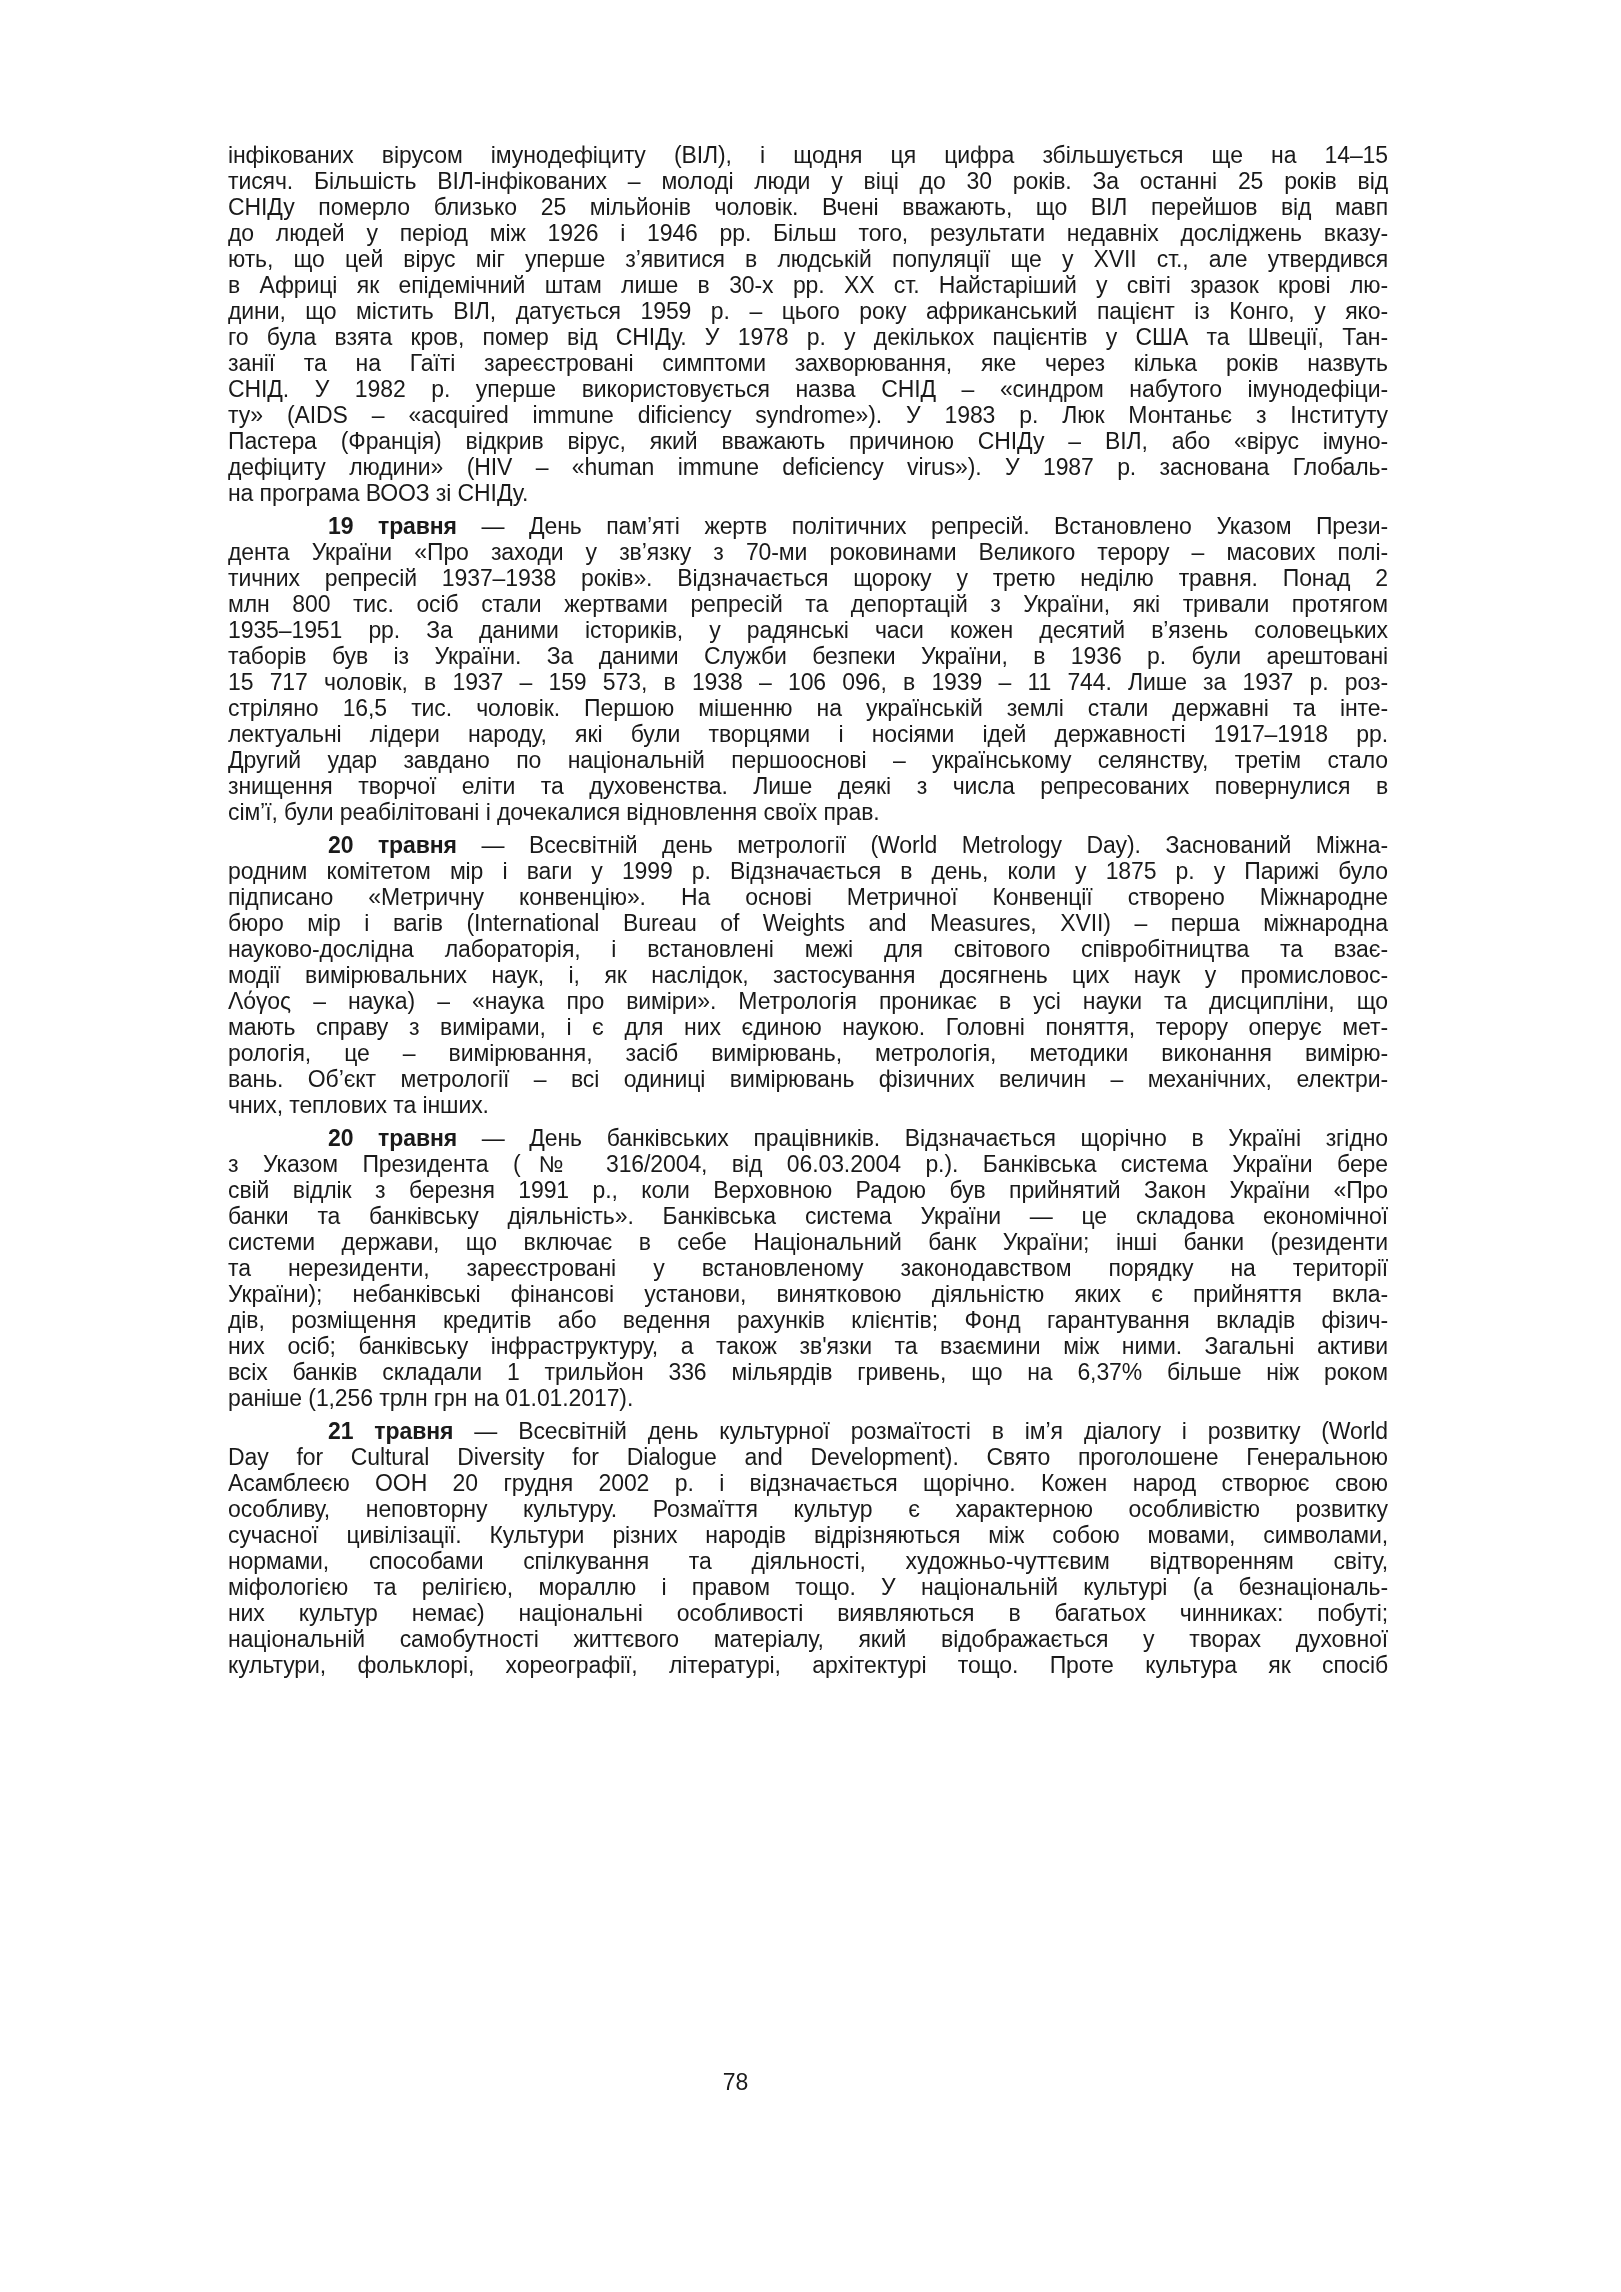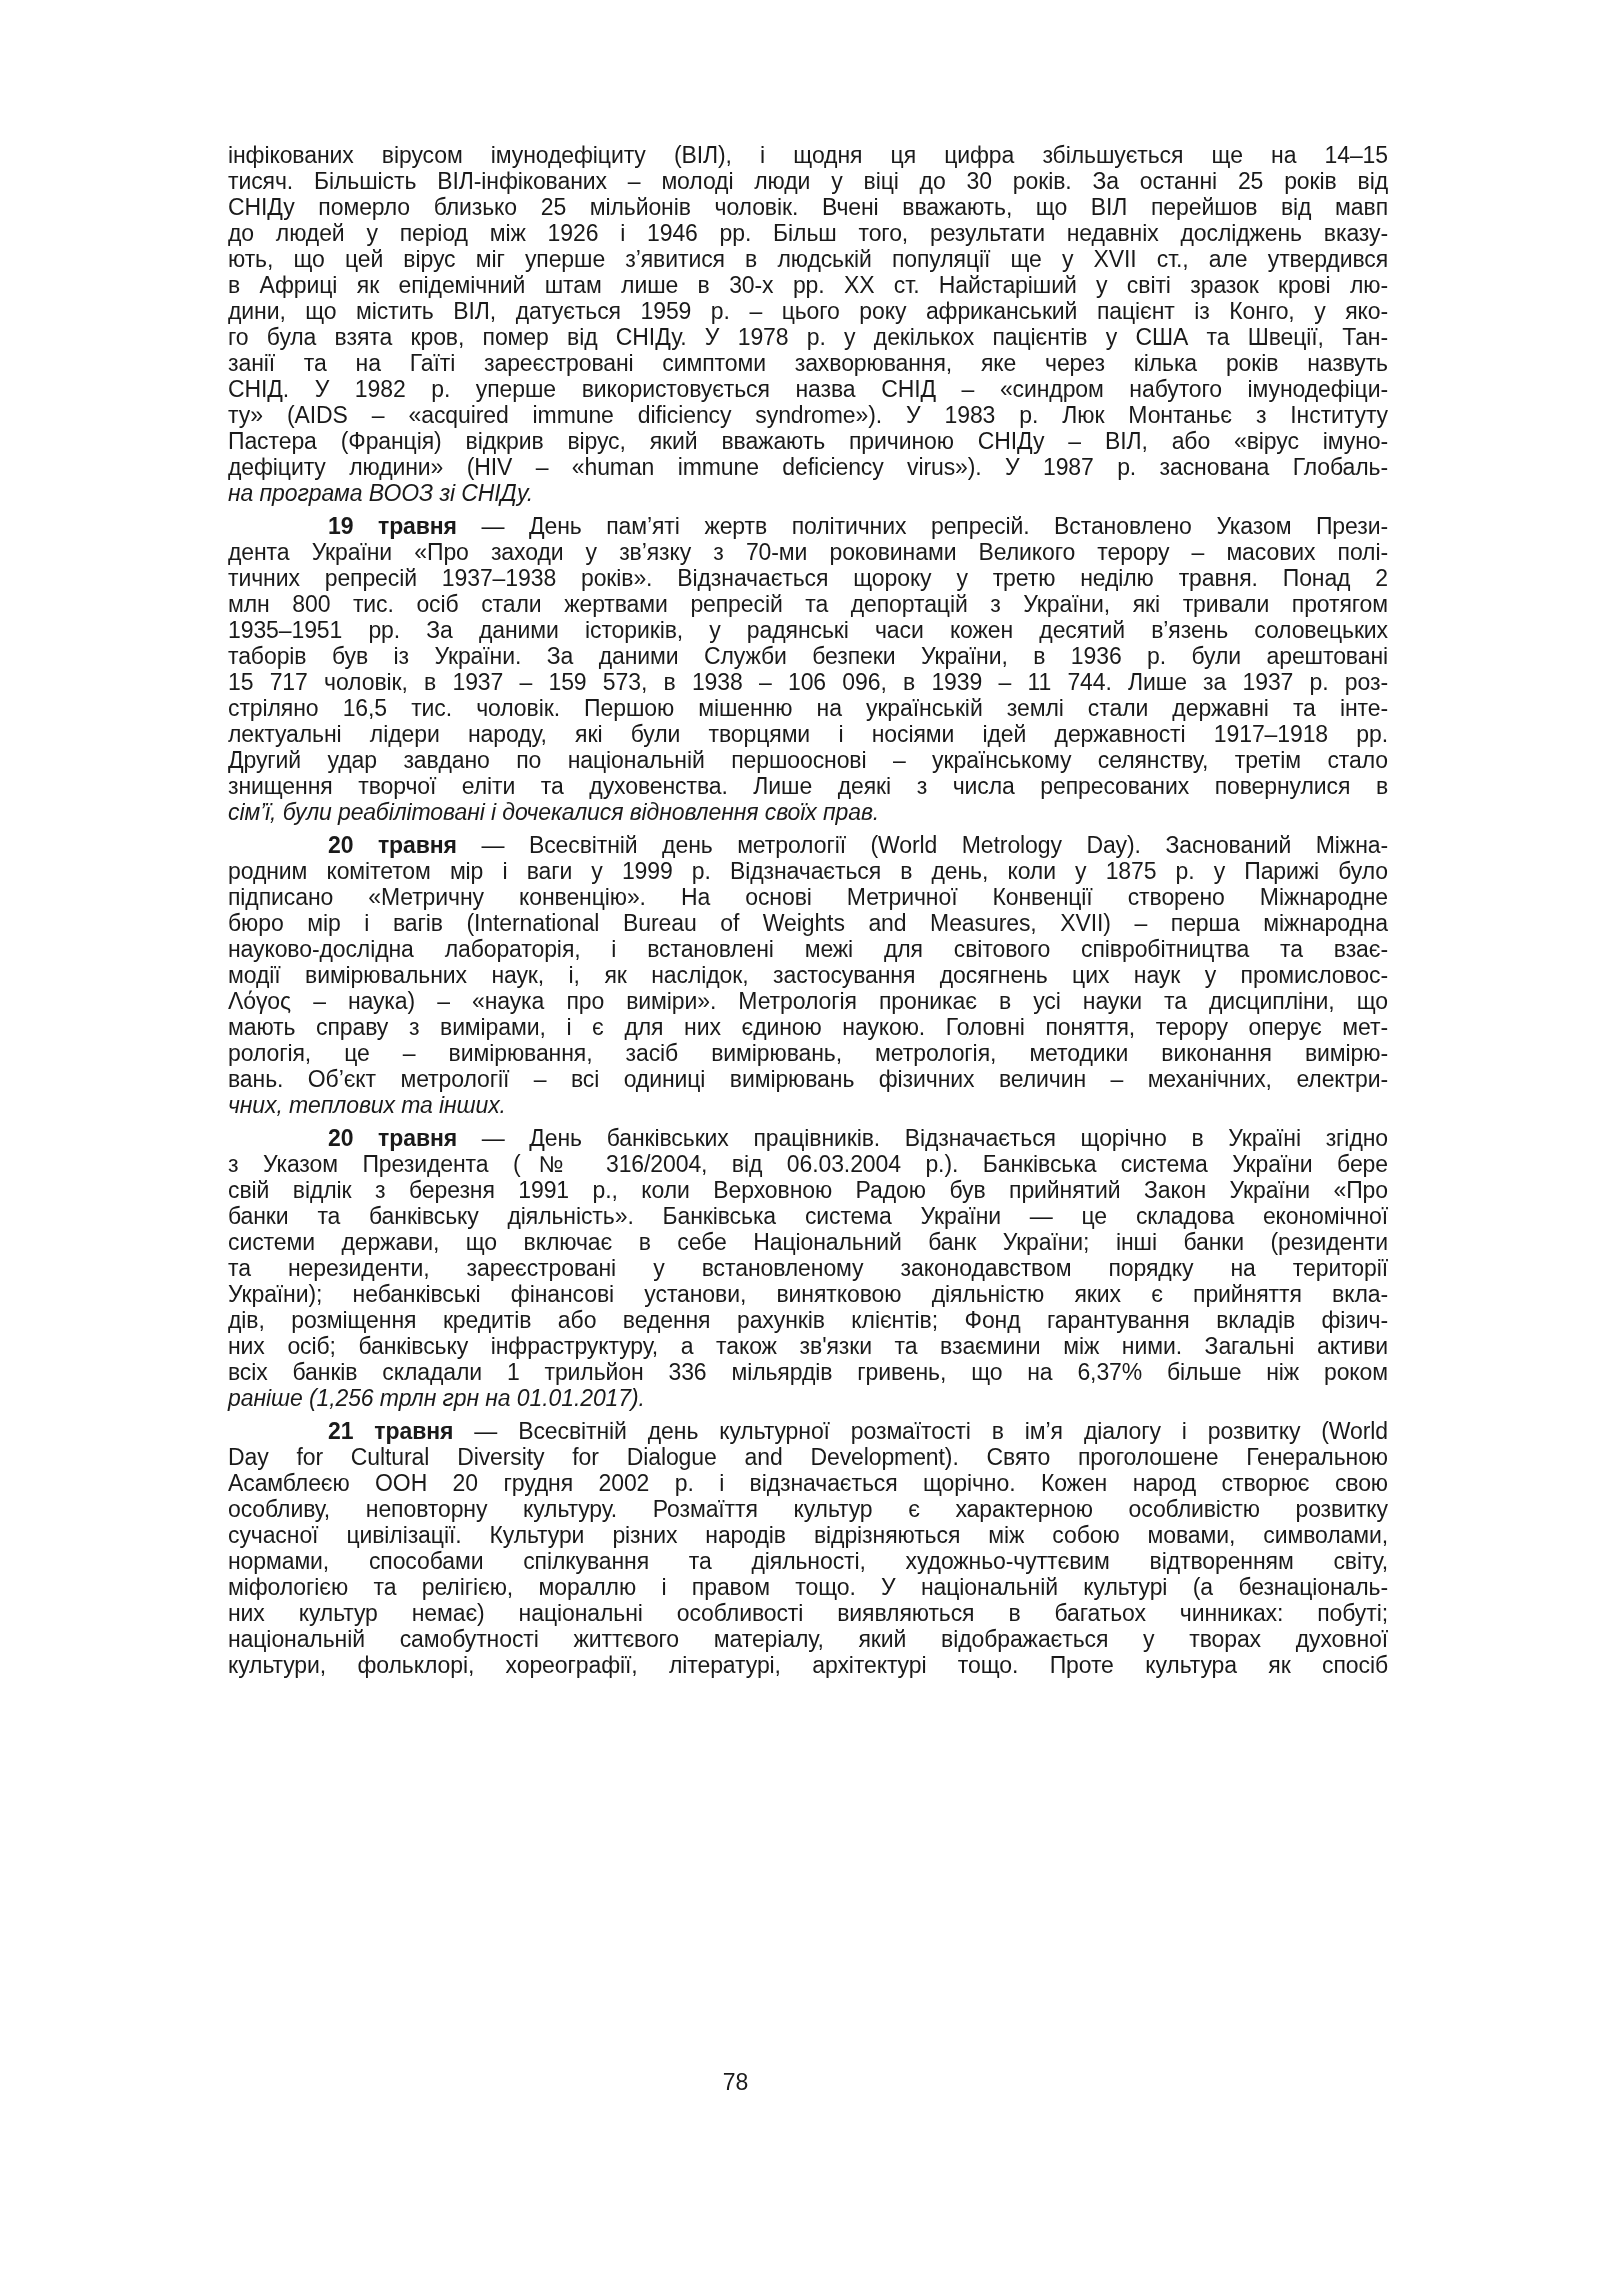--- a/index.html
+++ b/index.html
@@ -36,21 +36,20 @@
       font-size: 23px;
       line-height: 26px;
       height: 26px;
       white-space: nowrap;
       text-align: justify;
       text-align-last: justify;
       letter-spacing: -0.1px;
     }
     .line.last {
       text-align-last: left;
-      font-style: italic;
     }
     .line.first-indent {
       padding-left: 100px;
     }
     .date {
       font-weight: bold;
     }
     .page-number {
       position: absolute;
       left: 0;

